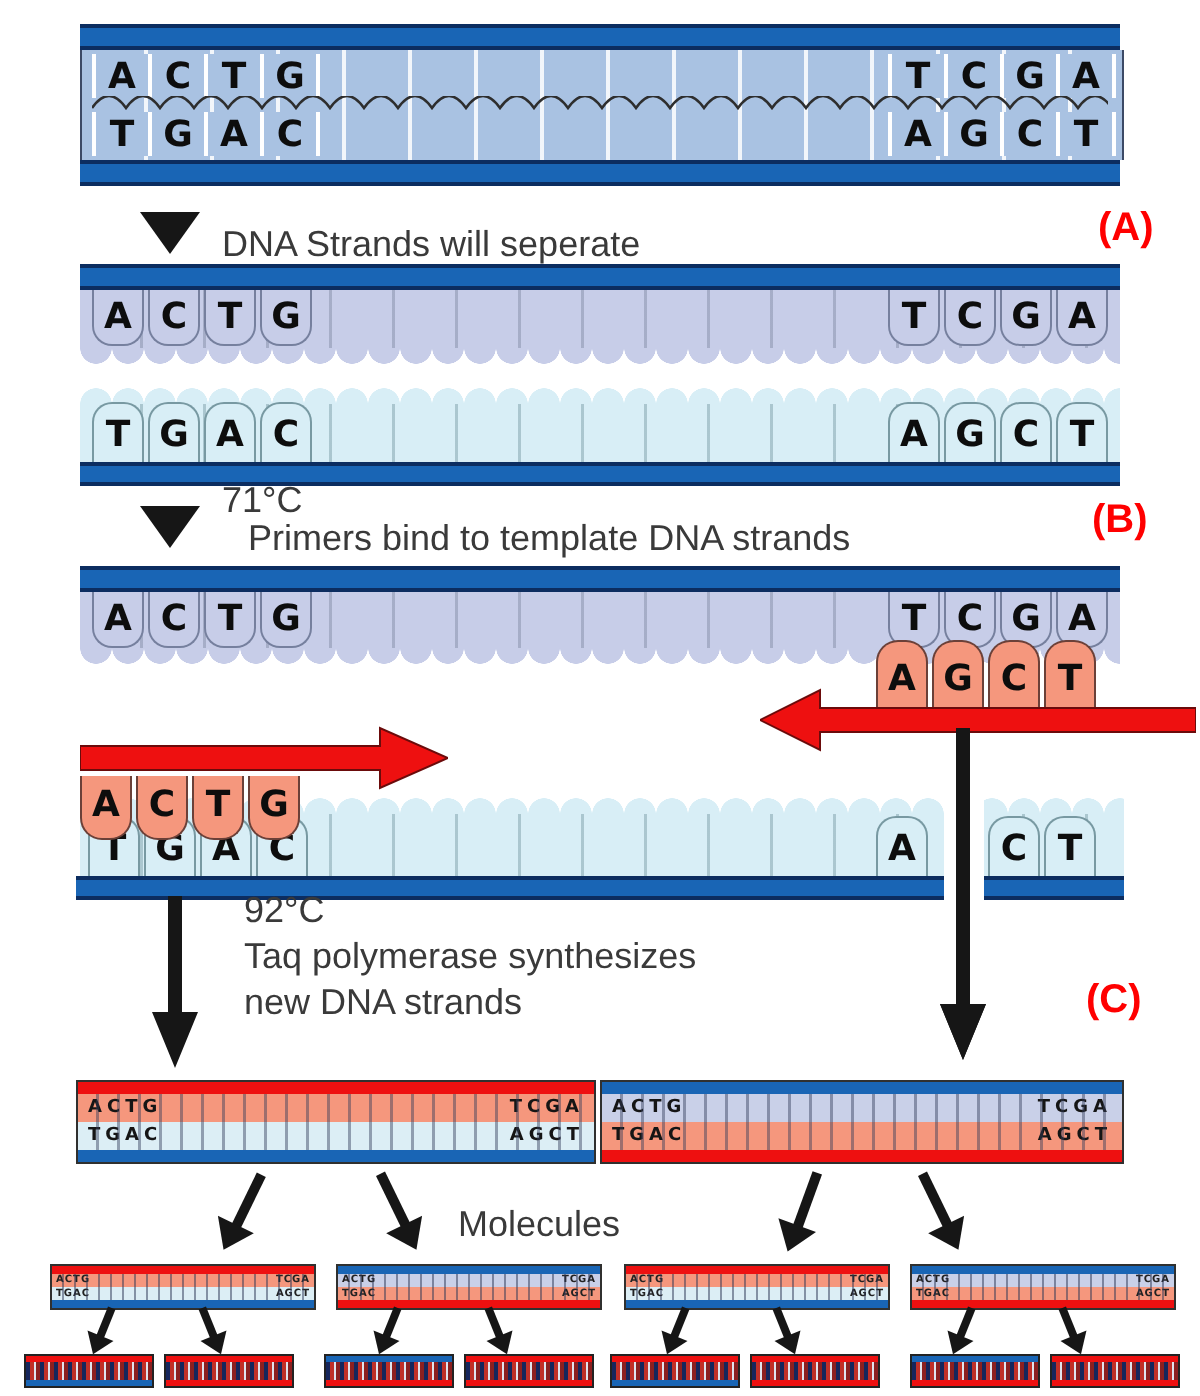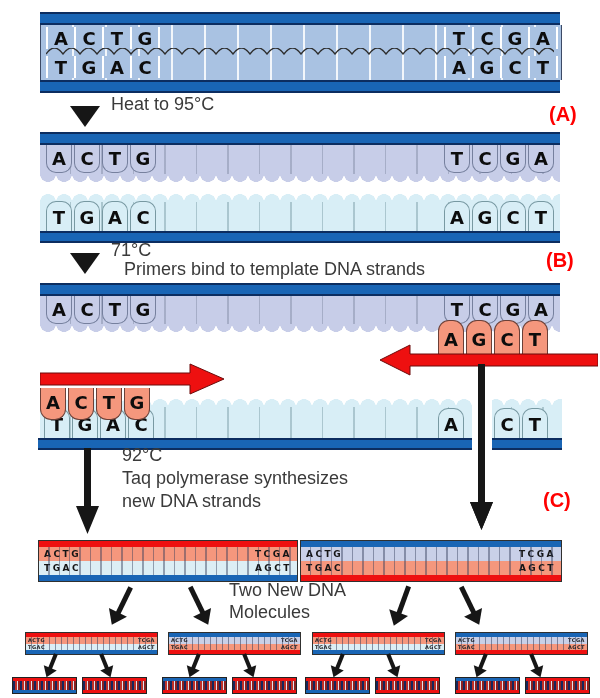--- a/index.html
+++ b/index.html
@@ -99,21 +99,21 @@
     </div>
   <div class="abs cells cells-ds" style="left:444px;top:56px">
       <span class="cell">A</span>
       <span class="cell">G</span>
       <span class="cell">C</span>
       <span class="cell">T</span>
     </div>
   <div class="abs backbone-blue" style="left:40px;top:80px;width:520px;height:13px"></div>
 
   <div class="tri-down" style="left:70px;top:106px"></div>
-  <div class="step-text" style="left:111px;top:95px">Heat to 95°C</div>
+  <div class="step-text" style="left:111px;top:113px">DNA Strands will seperate</div>
   <div class="step-tag" style="left:549px;top:103px">(A)</div>
 
   <div class="abs backbone-blue" style="left:40px;top:132px;width:520px;height:13px"></div>
   <div class="abs body-peri" style="left:40px;top:145px;width:520px;height:29px"></div>
   <div class="abs scallop-down" style="left:40px;top:174px;width:520px;height:9px"></div>
   <div class="abs cells tab-down" style="left:46px;top:145px">
       <span class="cell">A</span>
       <span class="cell">C</span>
       <span class="cell">T</span>
       <span class="cell">G</span>
@@ -235,21 +235,20 @@
       <span>TCGA</span>
     </div>
     <div class="mol-half half-salmon">
       <span>TGAC</span>
       <span>AGCT</span>
     </div>
     <div class="mol-rail" style="background:#ee1010"></div>
     <div class="mol-stripes"></div>
   </div>
 
-  <div class="step-text" style="left:229px;top:581px">Two New DNA</div>
   <div class="step-text" style="left:229px;top:603px">Molecules</div>
 
   <div class="darrow" style="left:110px;top:585px;transform:rotate(26deg)"></div>
   <div class="darrow" style="left:188px;top:585px;transform:rotate(-26deg)"></div>
   <div class="darrow" style="left:390px;top:585px;transform:rotate(20deg)"></div>
   <div class="darrow" style="left:459px;top:585px;transform:rotate(-26deg)"></div>
 
   <div class="mb" style="left:25px;top:632px">
     <div class="mb-rail" style="background:#ee1010"></div>
     <div class="mb-body" style="background:linear-gradient(#f5977d 0 50%,#dceef5 50% 100%)">

